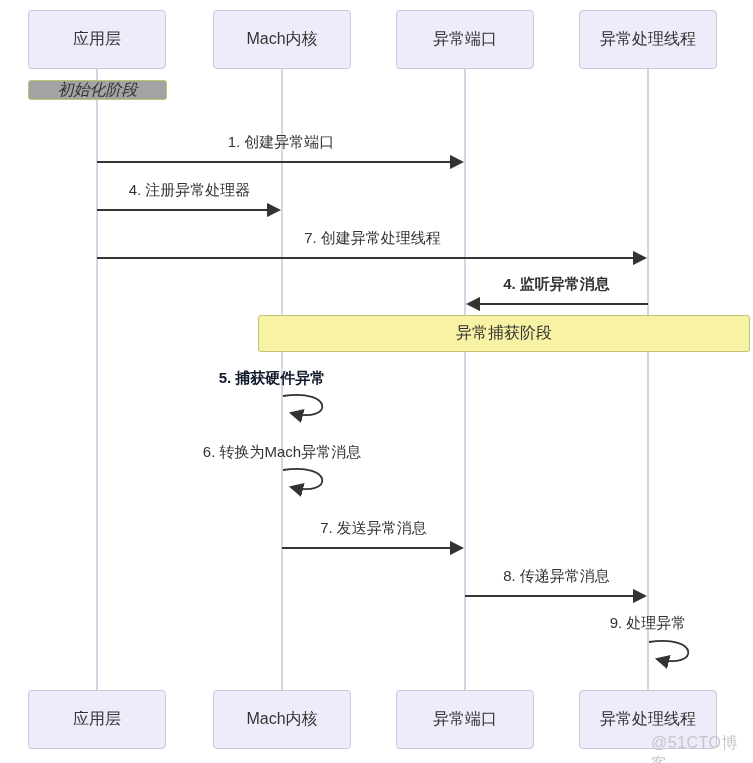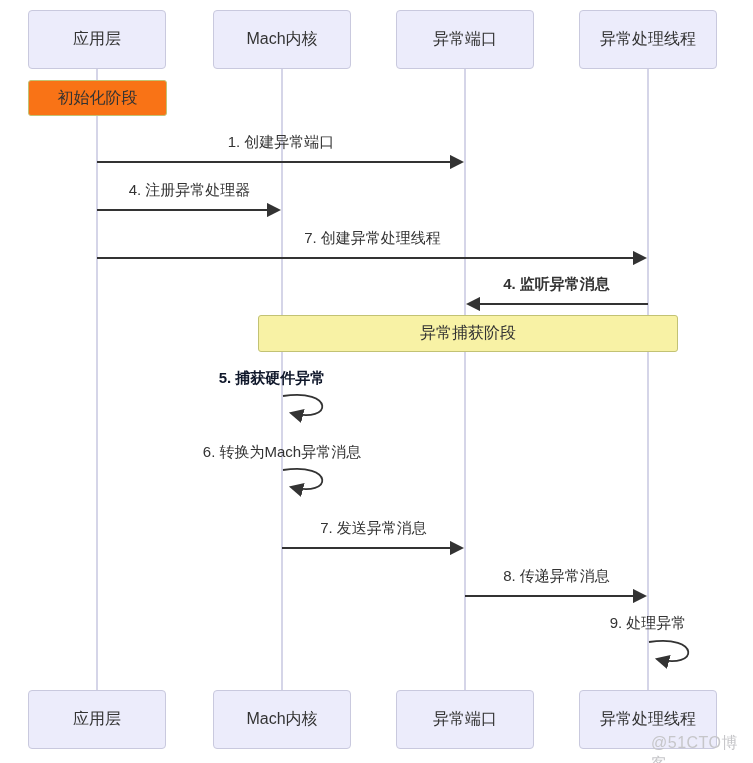--- a/index.html
+++ b/index.html
@@ -89,22 +89,22 @@
     </svg>
   <div id="nodes">
       <div class="actor" style="left: 28px; top: 10px; width: 138px; height: 59px; background: rgb(236, 236, 251); border-color: rgb(201, 201, 222); color: rgb(51, 51, 51);">应用层</div>
       <div class="actor" style="left: 213px; top: 10px; width: 138px; height: 59px; background: rgb(236, 236, 251); border-color: rgb(201, 201, 222); color: rgb(51, 51, 51);">Mach内核</div>
       <div class="actor" style="left: 396px; top: 10px; width: 138px; height: 59px; background: rgb(236, 236, 251); border-color: rgb(201, 201, 222); color: rgb(51, 51, 51);">异常端口</div>
       <div class="actor" style="left: 579px; top: 10px; width: 138px; height: 59px; background: rgb(236, 236, 251); border-color: rgb(201, 201, 222); color: rgb(51, 51, 51);">异常处理线程</div>
       <div class="actor" style="left: 28px; top: 690px; width: 138px; height: 59px; background: rgb(236, 236, 251); border-color: rgb(201, 201, 222); color: rgb(51, 51, 51);">应用层</div>
       <div class="actor" style="left: 213px; top: 690px; width: 138px; height: 59px; background: rgb(236, 236, 251); border-color: rgb(201, 201, 222); color: rgb(51, 51, 51);">Mach内核</div>
       <div class="actor" style="left: 396px; top: 690px; width: 138px; height: 59px; background: rgb(236, 236, 251); border-color: rgb(201, 201, 222); color: rgb(51, 51, 51);">异常端口</div>
       <div class="actor" style="left: 579px; top: 690px; width: 138px; height: 59px; background: rgb(236, 236, 251); border-color: rgb(201, 201, 222); color: rgb(51, 51, 51);">异常处理线程</div>
-      <div class="note" style="left: 28px; top: 80px; width: 139px; height: 36px; background: #f97316; border-color: rgb(194, 194, 116); color: rgb(51, 51, 51);">初始化阶段</div>
-      <div class="note" style="left: 258px; top: 315px; width: 420px; height: 37px; background: rgb(248, 242, 165); border-color: rgb(194, 194, 116); color: rgb(51, 51, 51);">异常捕获阶段</div>
+      <div class="note" style="left: 28px; top: 80px; width: 139px; height: 20px; background: #a3a3a3; border-color: rgb(194, 194, 116); color: rgb(51, 51, 51); font-style: italic;">初始化阶段</div>
+      <div class="note" style="left: 258px; top: 315px; width: 492px; height: 37px; background: rgb(248, 242, 165); border-color: rgb(194, 194, 116); color: rgb(51, 51, 51);">异常捕获阶段</div>
       <div class="msg-label" style="left: 121px; top: 132px; color: rgb(51, 51, 51);">1. 创建异常端口</div>
       <div class="msg-label" style="left: 29.5px; top: 180px; color: rgb(51, 51, 51);">4. 注册异常处理器</div>
       <div class="msg-label" style="left: 212.5px; top: 228px; color: rgb(51, 51, 51);">7. 创建异常处理线程</div>
       <div class="msg-label" style="left: 396.5px; top: 274px; color: rgb(51, 51, 51); font-weight: bold;">4. 监听异常消息</div>
       <div class="msg-label" style="left: 112px; top: 368px; color: #0f172a; font-weight: bold;">5. 捕获硬件异常</div>
       <div class="msg-label" style="left: 122px; top: 442px; color: rgb(51, 51, 51);">6. 转换为Mach异常消息</div>
       <div class="msg-label" style="left: 213.5px; top: 518px; color: rgb(51, 51, 51);">7. 发送异常消息</div>
       <div class="msg-label" style="left: 396.5px; top: 566px; color: rgb(51, 51, 51);">8. 传递异常消息</div>
       <div class="msg-label" style="left: 488px; top: 613px; color: rgb(51, 51, 51);">9. 处理异常</div>
     </div>

